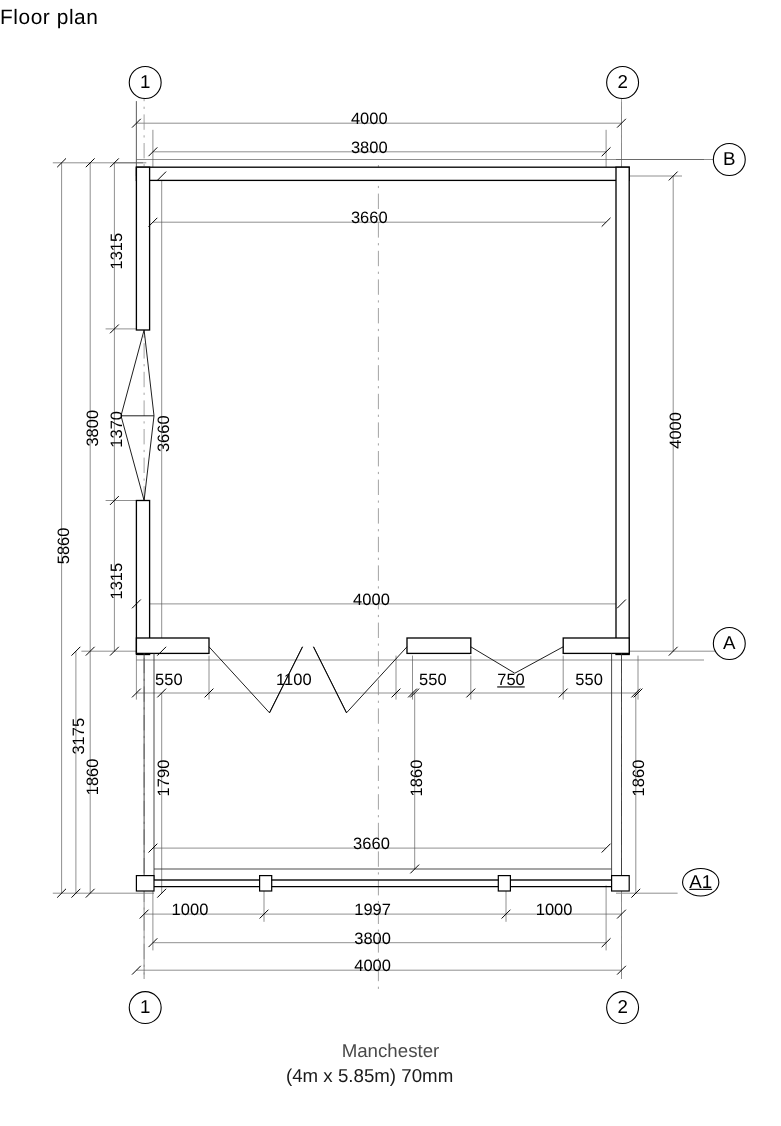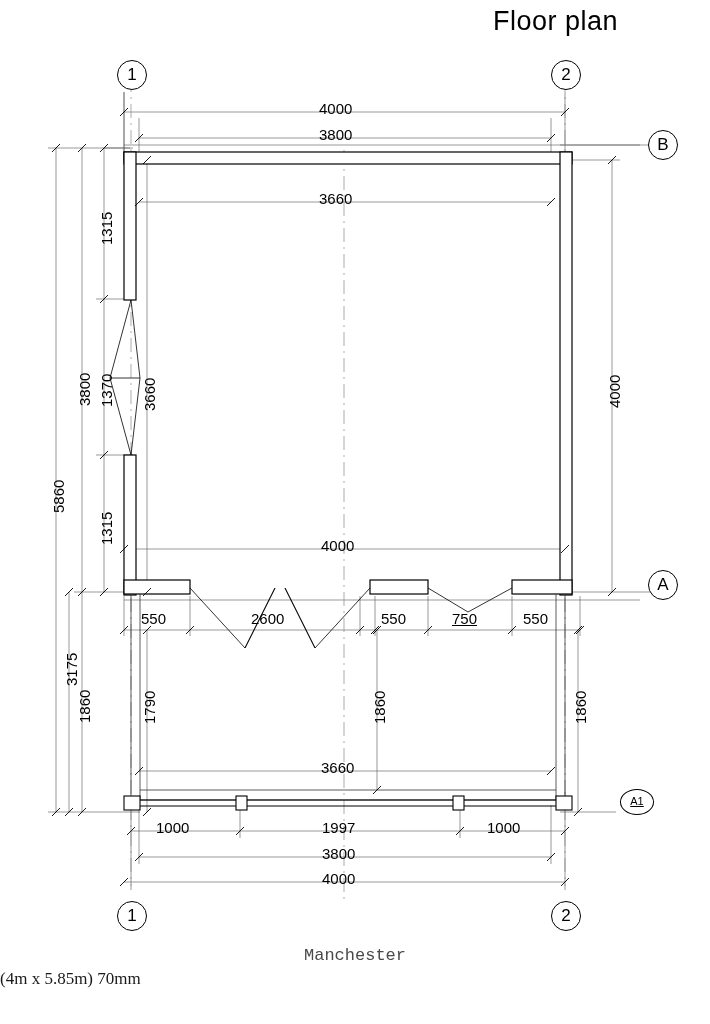--- a/index.html
+++ b/index.html
@@ -19,43 +19,43 @@
     position: absolute;
     left: 0; top: 0;
     width: 710px;
     height: 1024px;
   }
   .title {
     position: absolute;
     left: 0;
     top: 6px;
     width: 618px;
-    text-align: right;
-    font-size: 27px;
+    text-align: left;
+    font-size: 19px;
     font-family: "Liberation Sans", sans-serif;
     letter-spacing: 0.5px;
   }
   .caption1 {
     position: absolute;
     left: 0;
     top: 946px;
     width: 710px;
     text-align: center;
     font-size: 17px;
-    font-family: Liberation Mono, monospace;
+    font-family: Liberation Sans, sans-serif;
     color: #4a4a4a;
   }
   .caption2 {
     position: absolute;
     left: 0;
     top: 969px;
     width: 672px;
-    text-align: left;
+    text-align: center;
     font-size: 17px;
-    font-family: Liberation Serif, serif;
+    font-family: Liberation Sans, sans-serif;
     color: #1a1a1a;
   }
   svg.plan {
     position: absolute;
     left: 0;
     top: 0;
     width: 710px;
     height: 1024px;
   }
   .dim-text {
@@ -79,21 +79,21 @@
     font-size: 17px;
     line-height: 27px;
     text-align: center;
     background: #fff;
     font-family: "Liberation Sans", sans-serif;
   }
   .bubble.small {
     width: 34px;
     height: 26px;
     border-radius: 50%;
-    font-size: 11px;
+    font-size: 17px;
     line-height: 23px;
     text-decoration: underline;
   }
 </style>
 </head>
 <body>
 
 <div id="sheet">
 
   <div class="title">Floor plan</div>
@@ -281,21 +281,21 @@
   <div class="dim-text" style="left:319px; top:126px;">3800</div>
   <div class="dim-text" style="left:319px; top:190px;">3660</div>
   <div class="dim-text" style="left:321px; top:537px;">4000</div>
   <div class="dim-text" style="left:321px; top:759px;">3660</div>
   <div class="dim-text" style="left:156px; top:819px;">1000</div>
   <div class="dim-text" style="left:322px; top:819px;">1997</div>
   <div class="dim-text" style="left:487px; top:819px;">1000</div>
   <div class="dim-text" style="left:322px; top:845px;">3800</div>
   <div class="dim-text" style="left:322px; top:870px;">4000</div>
   <div class="dim-text" style="left:141px; top:610px;">550</div>
-  <div class="dim-text" style="left:251px; top:610px;">2600</div>
+  <div class="dim-text" style="left:251px; top:610px;">1100</div>
   <div class="dim-text" style="left:381px; top:610px;">550</div>
   <div class="dim-text" style="left:452px; top:610px;text-decoration:underline;">750</div>
   <div class="dim-text" style="left:523px; top:610px;">550</div>
 
   <div class="dim-text vert" style="left:50px; top:513px;">5860</div>
   <div class="dim-text vert" style="left:76px; top:406px;">3800</div>
   <div class="dim-text vert" style="left:63px; top:686px;">3175</div>
   <div class="dim-text vert" style="left:76px; top:723px;">1860</div>
   <div class="dim-text vert" style="left:98px; top:245px;">1315</div>
   <div class="dim-text vert" style="left:98px; top:407px;">1370</div>

